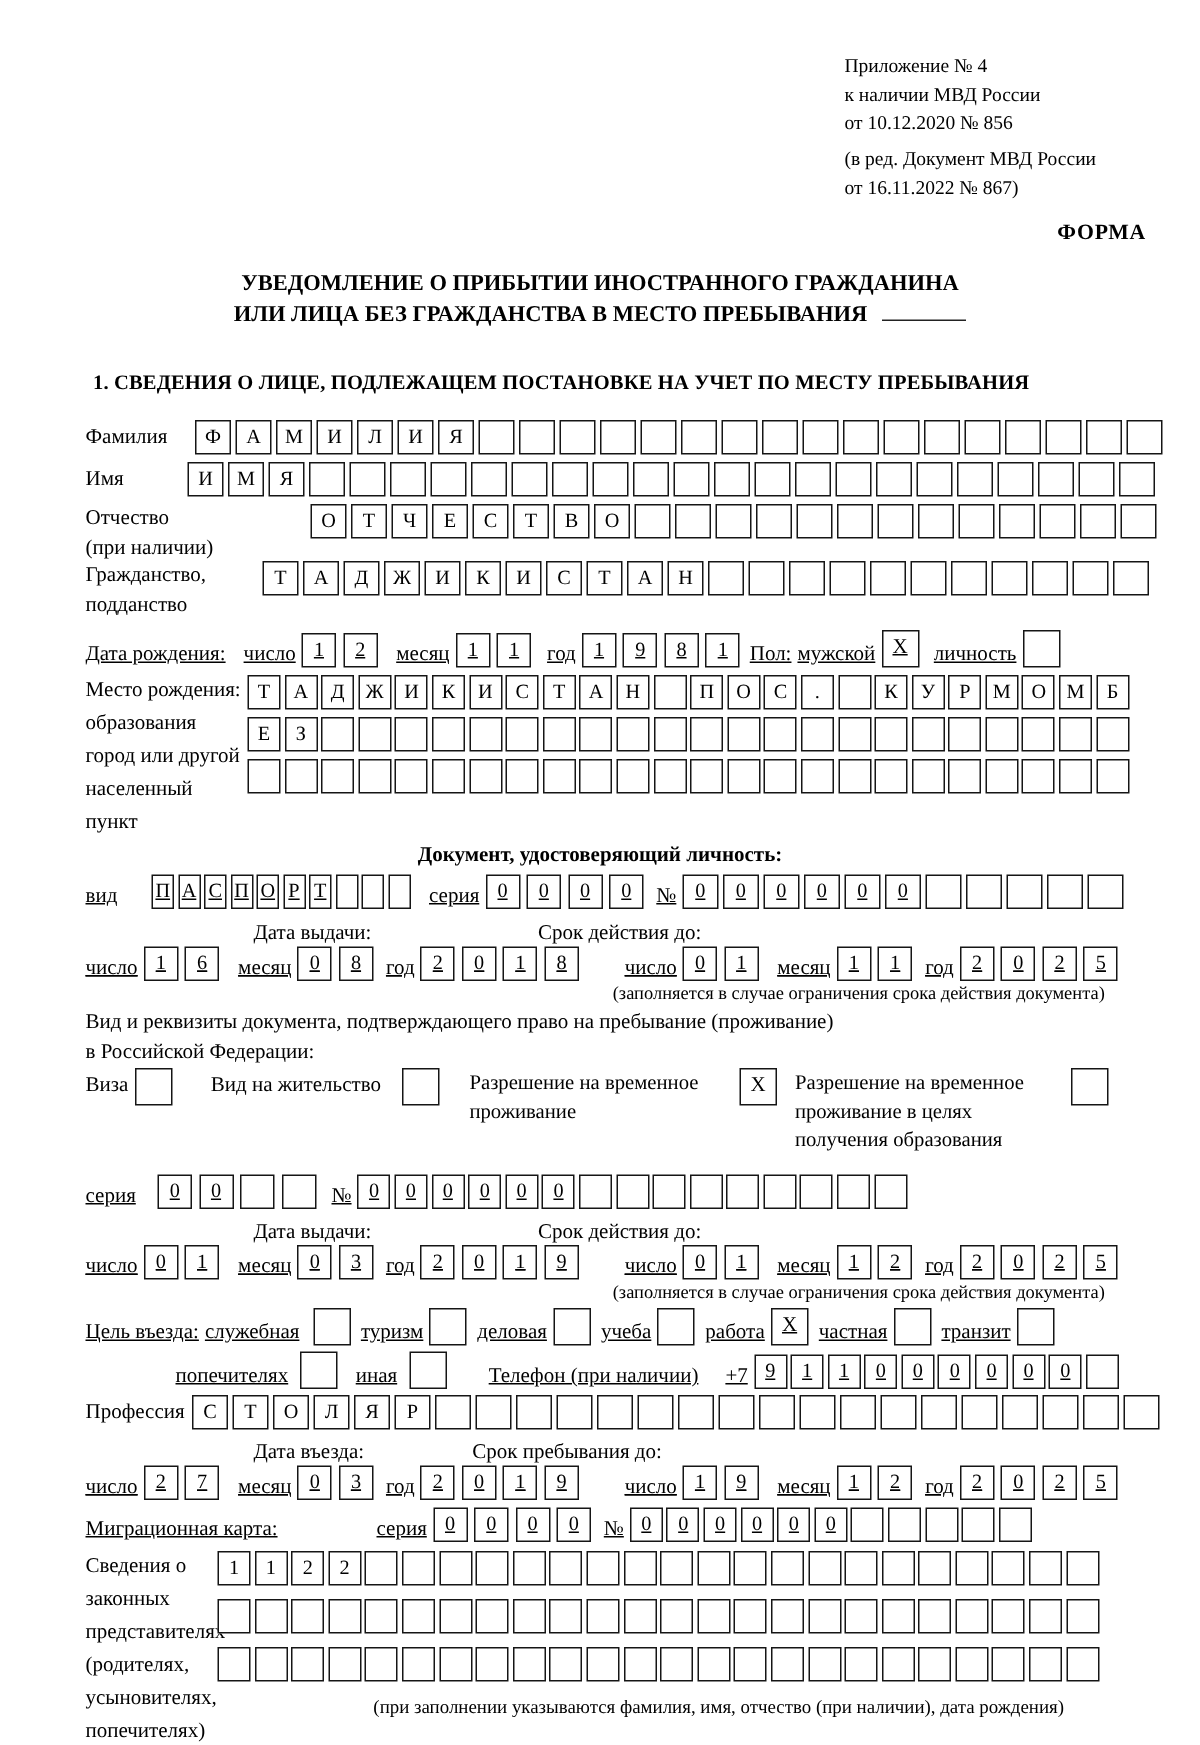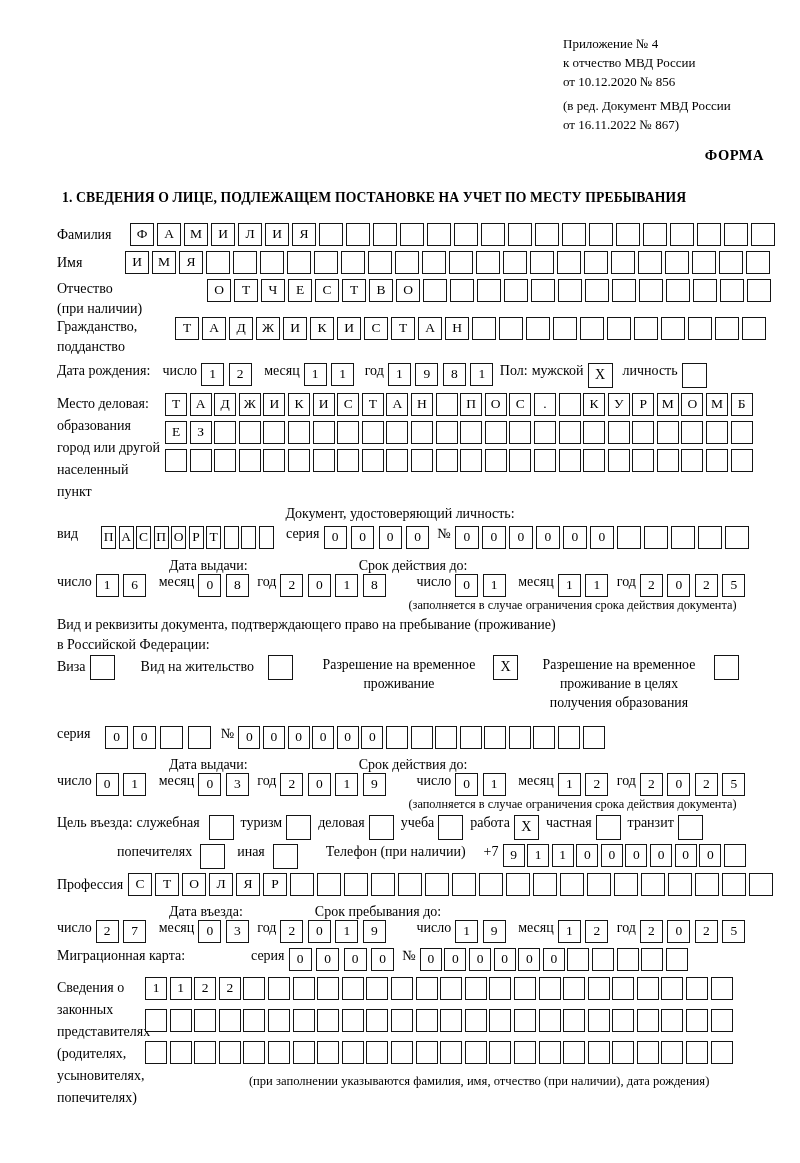--- a/index.html
+++ b/index.html
@@ -17,45 +17,51 @@
   .lbl2{flex:none;font-size:14px;line-height:20px;}
   .bx{display:flex;flex:none;}
   .box{flex:none;box-sizing:border-box;width:24px;height:23px;border:1.6px solid #151515;margin-right:3px;
        text-align:center;line-height:20px;font-size:13.5px;background:#fff;}
   .mid .box{width:22px;margin-right:2.6px;}
   .narrow .box{width:15px;margin-right:2.5px;}
   .dates .box{width:23px;margin-right:4.5px;}
   .cb{flex:none;box-sizing:border-box;width:25px;height:25px;border:1.6px solid #151515;
       text-align:center;line-height:22px;font-size:14px;background:#fff;}
   .dheads{display:flex;margin-left:57px;font-size:14px;}
-  .dg{display:flex;align-items:flex-start;}
+  .dg{display:flex;align-items:flex-end;text-decoration:underline;}
   .dlbl{margin-right:4px;font-size:14px;}
   .note{font-size:12.3px;text-align:center;}
-  .optmulti{text-align:center;line-height:19px;font-size:13.8px;}
+  .optmulti{text-align:left;line-height:19px;font-size:13.8px;}
   .stack{display:flex;flex-direction:column;}
   .mt2{margin-top:2px}.mt3{margin-top:3px}.mt4{margin-top:4px}.mt5{margin-top:5px}
   .mt6{margin-top:6px}.mt8{margin-top:8px}.mt9{margin-top:9px}.mt17{margin-top:17px}
 </style>
 </head>
 <body>
 
 <div class="page">
 
   <div class="hdr">
     <div>Приложение № 4</div>
-    <div>к отчество МВД России</div>
+    <div>к наличии МВД России</div>
     <div>от 10.12.2020 № 856</div>
     <div class="rev">
       <div>(в ред. Документ МВД России</div>
       <div>от 16.11.2022 № 867)</div>
     </div>
   </div>
 
   <div class="forma">ФОРМА</div>
 
+  <div class="title">
+    <div>УВЕДОМЛЕНИЕ О ПРИБЫТИИ ИНОСТРАННОГО ГРАЖДАНИНА</div>
+    <div>
+      <span>ИЛИ ЛИЦА БЕЗ ГРАЖДАНСТВА В МЕСТО ПРЕБЫВАНИЯ</span><span class="u"></span>
+    </div>
+  </div>
 
   <div class="sec1">1. СВЕДЕНИЯ О ЛИЦЕ, ПОДЛЕЖАЩЕМ ПОСТАНОВКЕ НА УЧЕТ ПО МЕСТУ ПРЕБЫВАНИЯ</div>
 
   <div class="r mt17">
     <span class="lbl" style="width:73px">Фамилия</span>
     <span class="bx">
         <span class="box">Ф</span>
         <span class="box">А</span>
         <span class="box">М</span>
         <span class="box">И</span>
@@ -194,21 +200,21 @@
       </span>
     <span class="dlbl" style="margin-left:2px">Пол:</span>
     <span class="dlbl">мужской</span>
     <span class="cb">X</span>
     <span class="dlbl" style="margin-left:10px">личность</span>
     <span class="cb"></span>
   </div>
 
   <div class="r mt5">
     <span class="stack" style="width:108px;line-height:22px">
-      <span>Место деловая:</span>
+      <span>Место рождения:</span>
       <span>образования</span>
       <span>город или другой</span>
       <span>населенный пункт</span>
     </span>
     <span class="stack">
       <span class="bx mid">
           <span class="box">Т</span>
           <span class="box">А</span>
           <span class="box">Д</span>
           <span class="box">Ж</span>
@@ -281,21 +287,21 @@
           <span class="box"></span>
           <span class="box"></span>
           <span class="box"></span>
           <span class="box"></span>
           <span class="box"></span>
           <span class="box"></span>
         </span>
     </span>
   </div>
 
-  <div class="mt3" style="text-align:center;font-weight:normal;font-size:14px">Документ, удостоверяющий личность:</div>
+  <div class="mt3" style="text-align:center;font-weight:bold;font-size:14px">Документ, удостоверяющий личность:</div>
 
   <div class="r mt4 dg">
     <span class="dlbl" style="width:40px">вид</span>
     <span class="bx narrow">
         <span class="box">П</span>
         <span class="box">А</span>
         <span class="box">С</span>
         <span class="box">П</span>
         <span class="box">О</span>
         <span class="box">Р</span>

